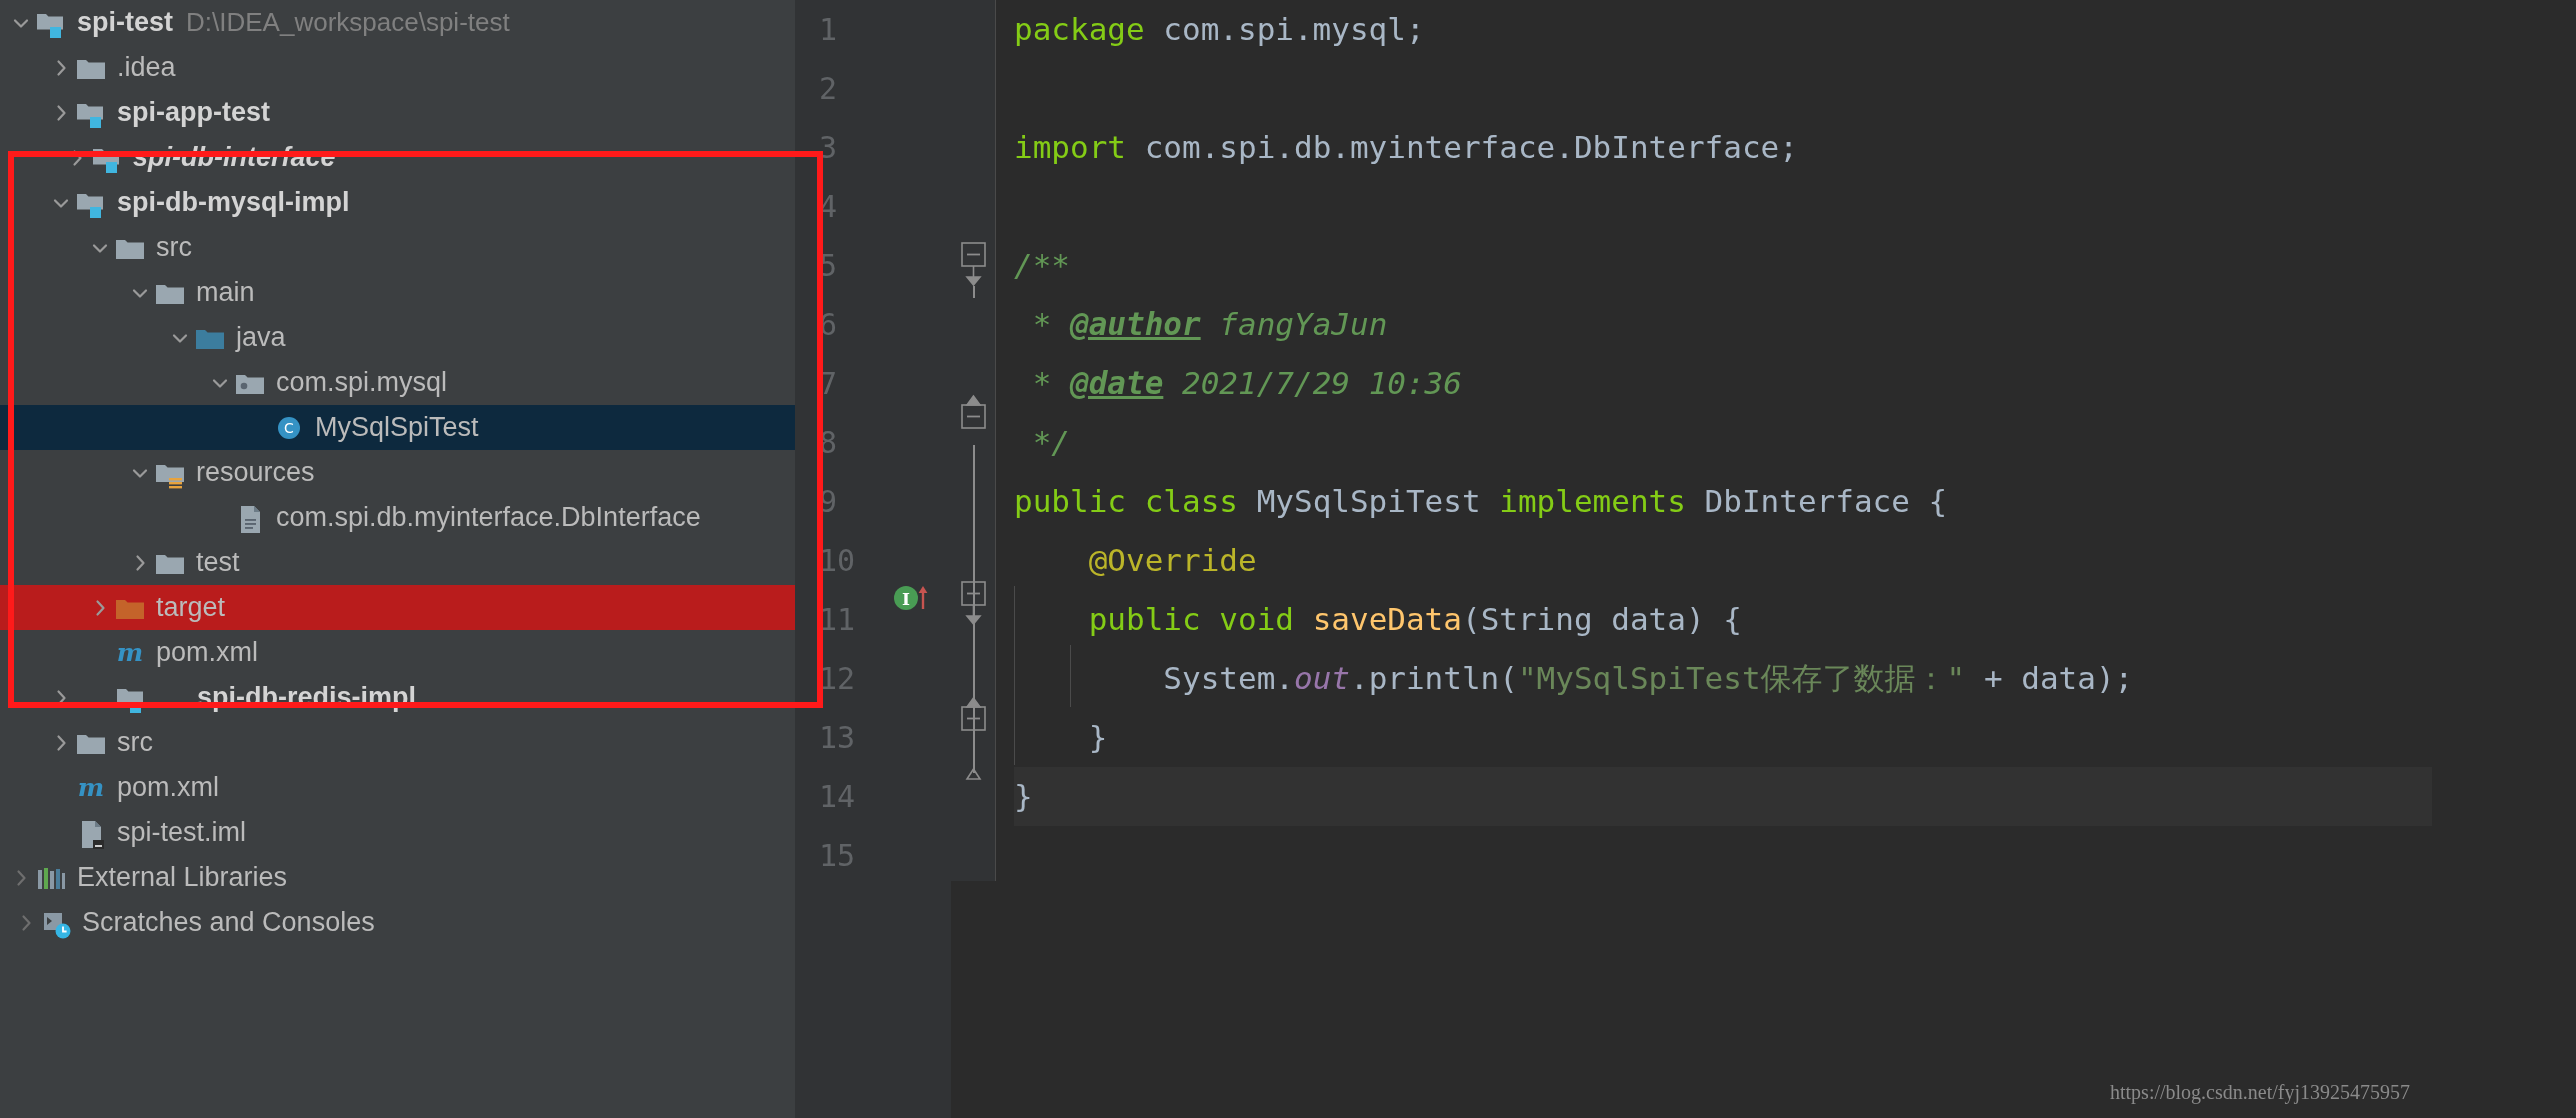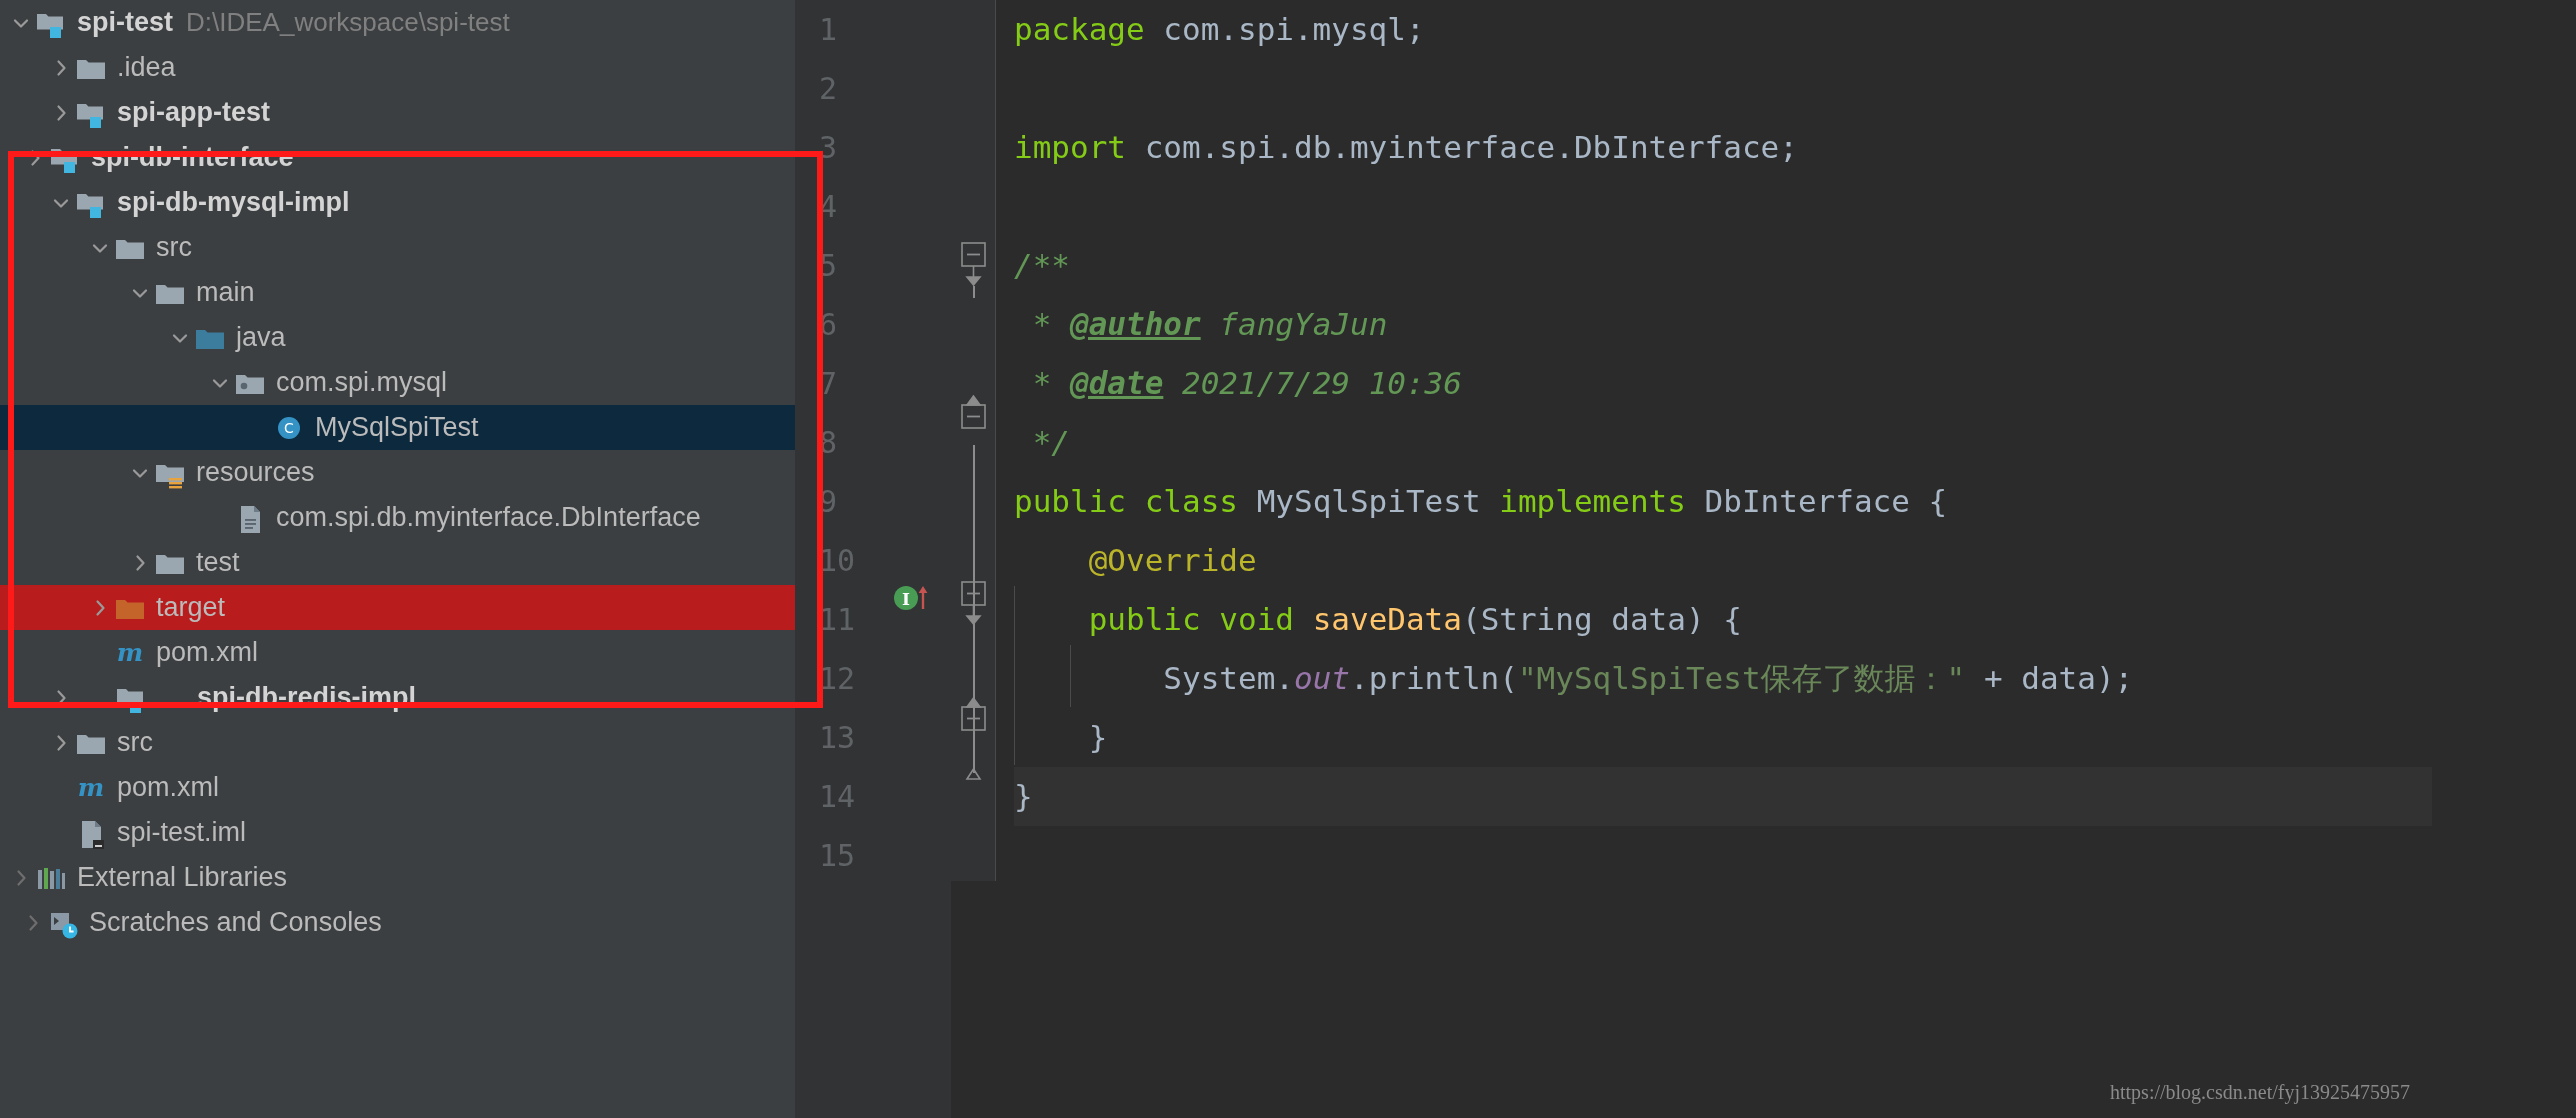--- a/index.html
+++ b/index.html
@@ -193,21 +193,21 @@
             </svg>
           </span>
           <span class="icn">
             <svg width="34" height="34" viewBox="0 0 34 34">
               <path d="M3 8 h9 l2.4 2.4 h14.6 v13 h-26 z" fill="#9aa7b0"></path>
               <rect x="16" y="21" width="11" height="11" fill="#40b6e0"></rect>
             </svg>
           </span>
           <span class="label bold">spi-app-test</span>
         </div>
-        <div class="tree-row" style="padding-left: 22px;">
+        <div class="tree-row" style="padding-left: 64px; font-style: italic;">
           <span class="arrow">
             <svg width="24" height="24" viewBox="0 0 24 24">
               <path fill="none" stroke="#9a9a9a" stroke-width="2.2" stroke-linecap="round" stroke-linejoin="round" d="M9.5 5.5 L15.5 12 L9.5 18.5"></path>
             </svg>
           </span>
           <span class="icn">
             <svg width="34" height="34" viewBox="0 0 34 34">
               <path d="M3 8 h9 l2.4 2.4 h14.6 v13 h-26 z" fill="#9aa7b0"></path>
               <rect x="16" y="21" width="11" height="11" fill="#40b6e0"></rect>
             </svg>
@@ -413,21 +413,21 @@
             <svg width="34" height="34" viewBox="0 0 34 34">
               <rect x="4" y="9" width="4" height="19" fill="#8a99a5"></rect>
               <rect x="10" y="7" width="4" height="21" fill="#5fa84f"></rect>
               <rect x="16" y="10" width="4" height="18" fill="#8a99a5"></rect>
               <rect x="22" y="8" width="4" height="20" fill="#4a7d9a"></rect>
               <rect x="28" y="12" width="3" height="16" fill="#8a99a5"></rect>
             </svg>
           </span>
           <span class="label">External Libraries</span>
         </div>
-        <div class="tree-row" style="padding-left: 20px;">
+        <div class="tree-row" style="padding-left: 13px;">
           <span class="arrow">
             <svg width="24" height="24" viewBox="0 0 24 24">
               <path fill="none" stroke="#6e6e6e" stroke-width="2.2" stroke-linecap="round" stroke-linejoin="round" d="M9.5 5.5 L15.5 12 L9.5 18.5"></path>
             </svg>
           </span>
           <span class="icn">
             <svg width="34" height="34" viewBox="0 0 34 34">
               <path d="M5 7 h18 v17 h-18 z" fill="#8a99a5"></path>
               <path d="M8 11 l5 4 l-5 4 z" fill="#3c3f41"></path>
               <circle cx="24" cy="25" r="7.5" fill="#35b6e5"></circle>

